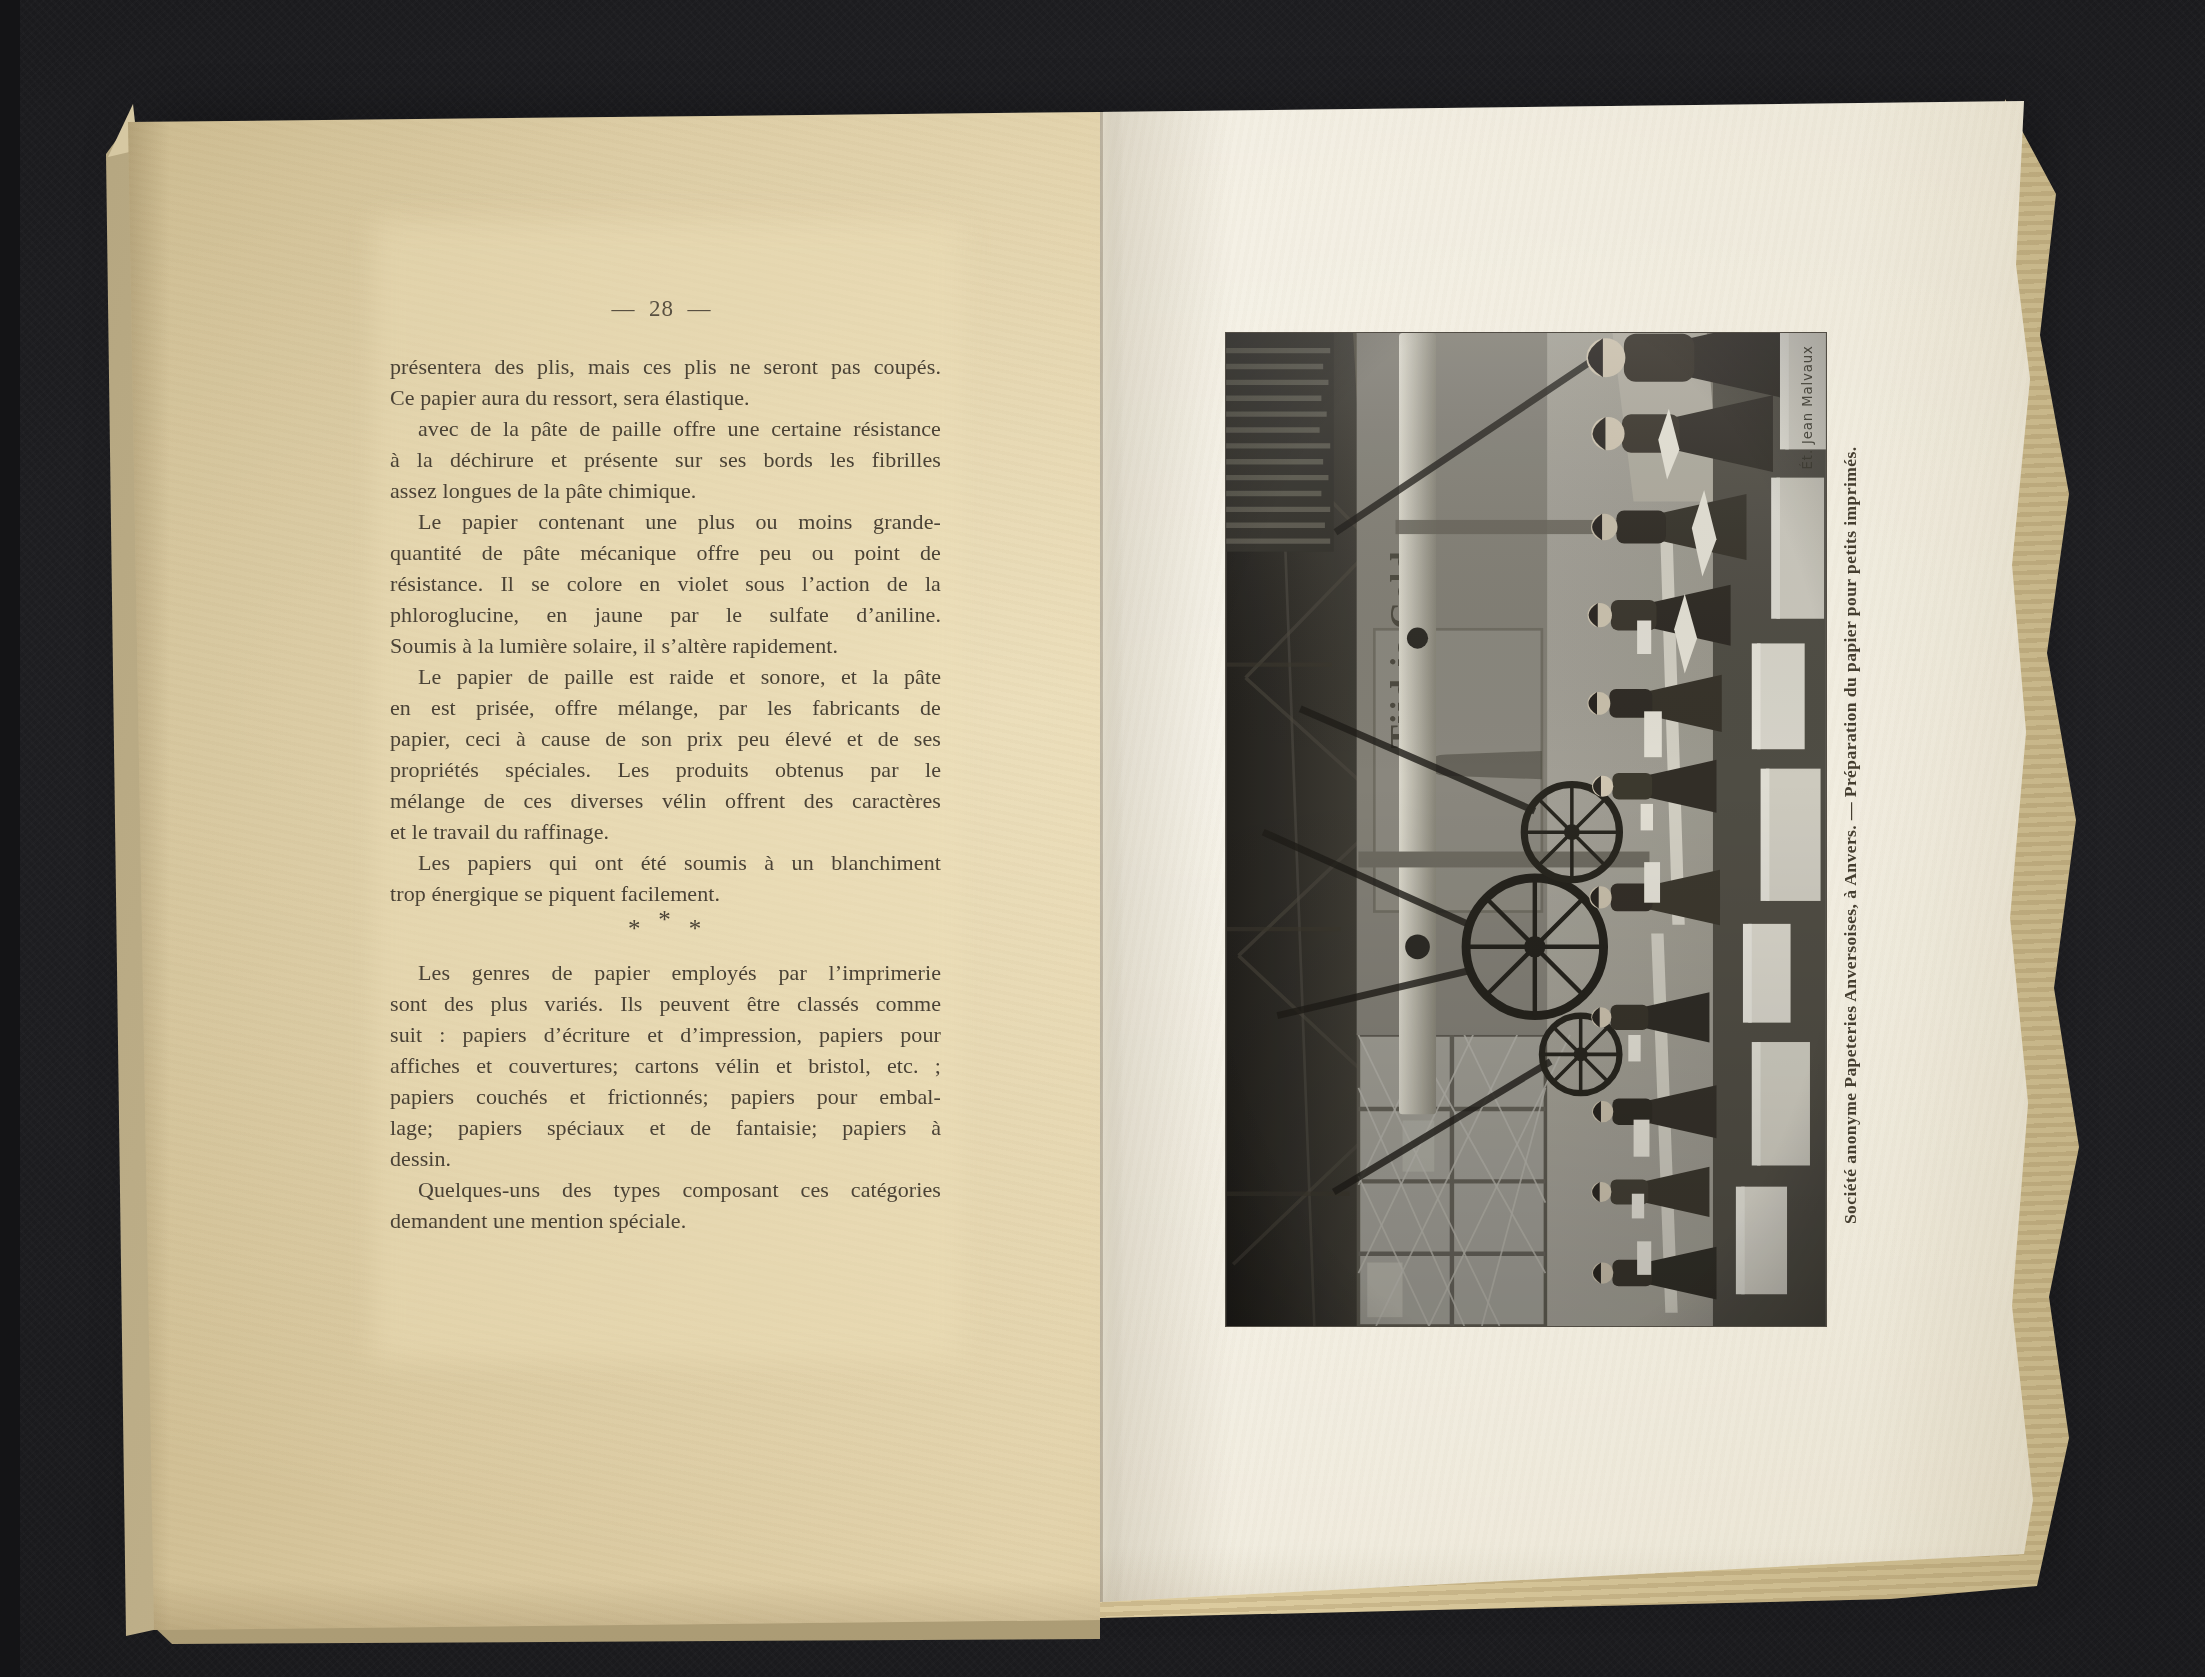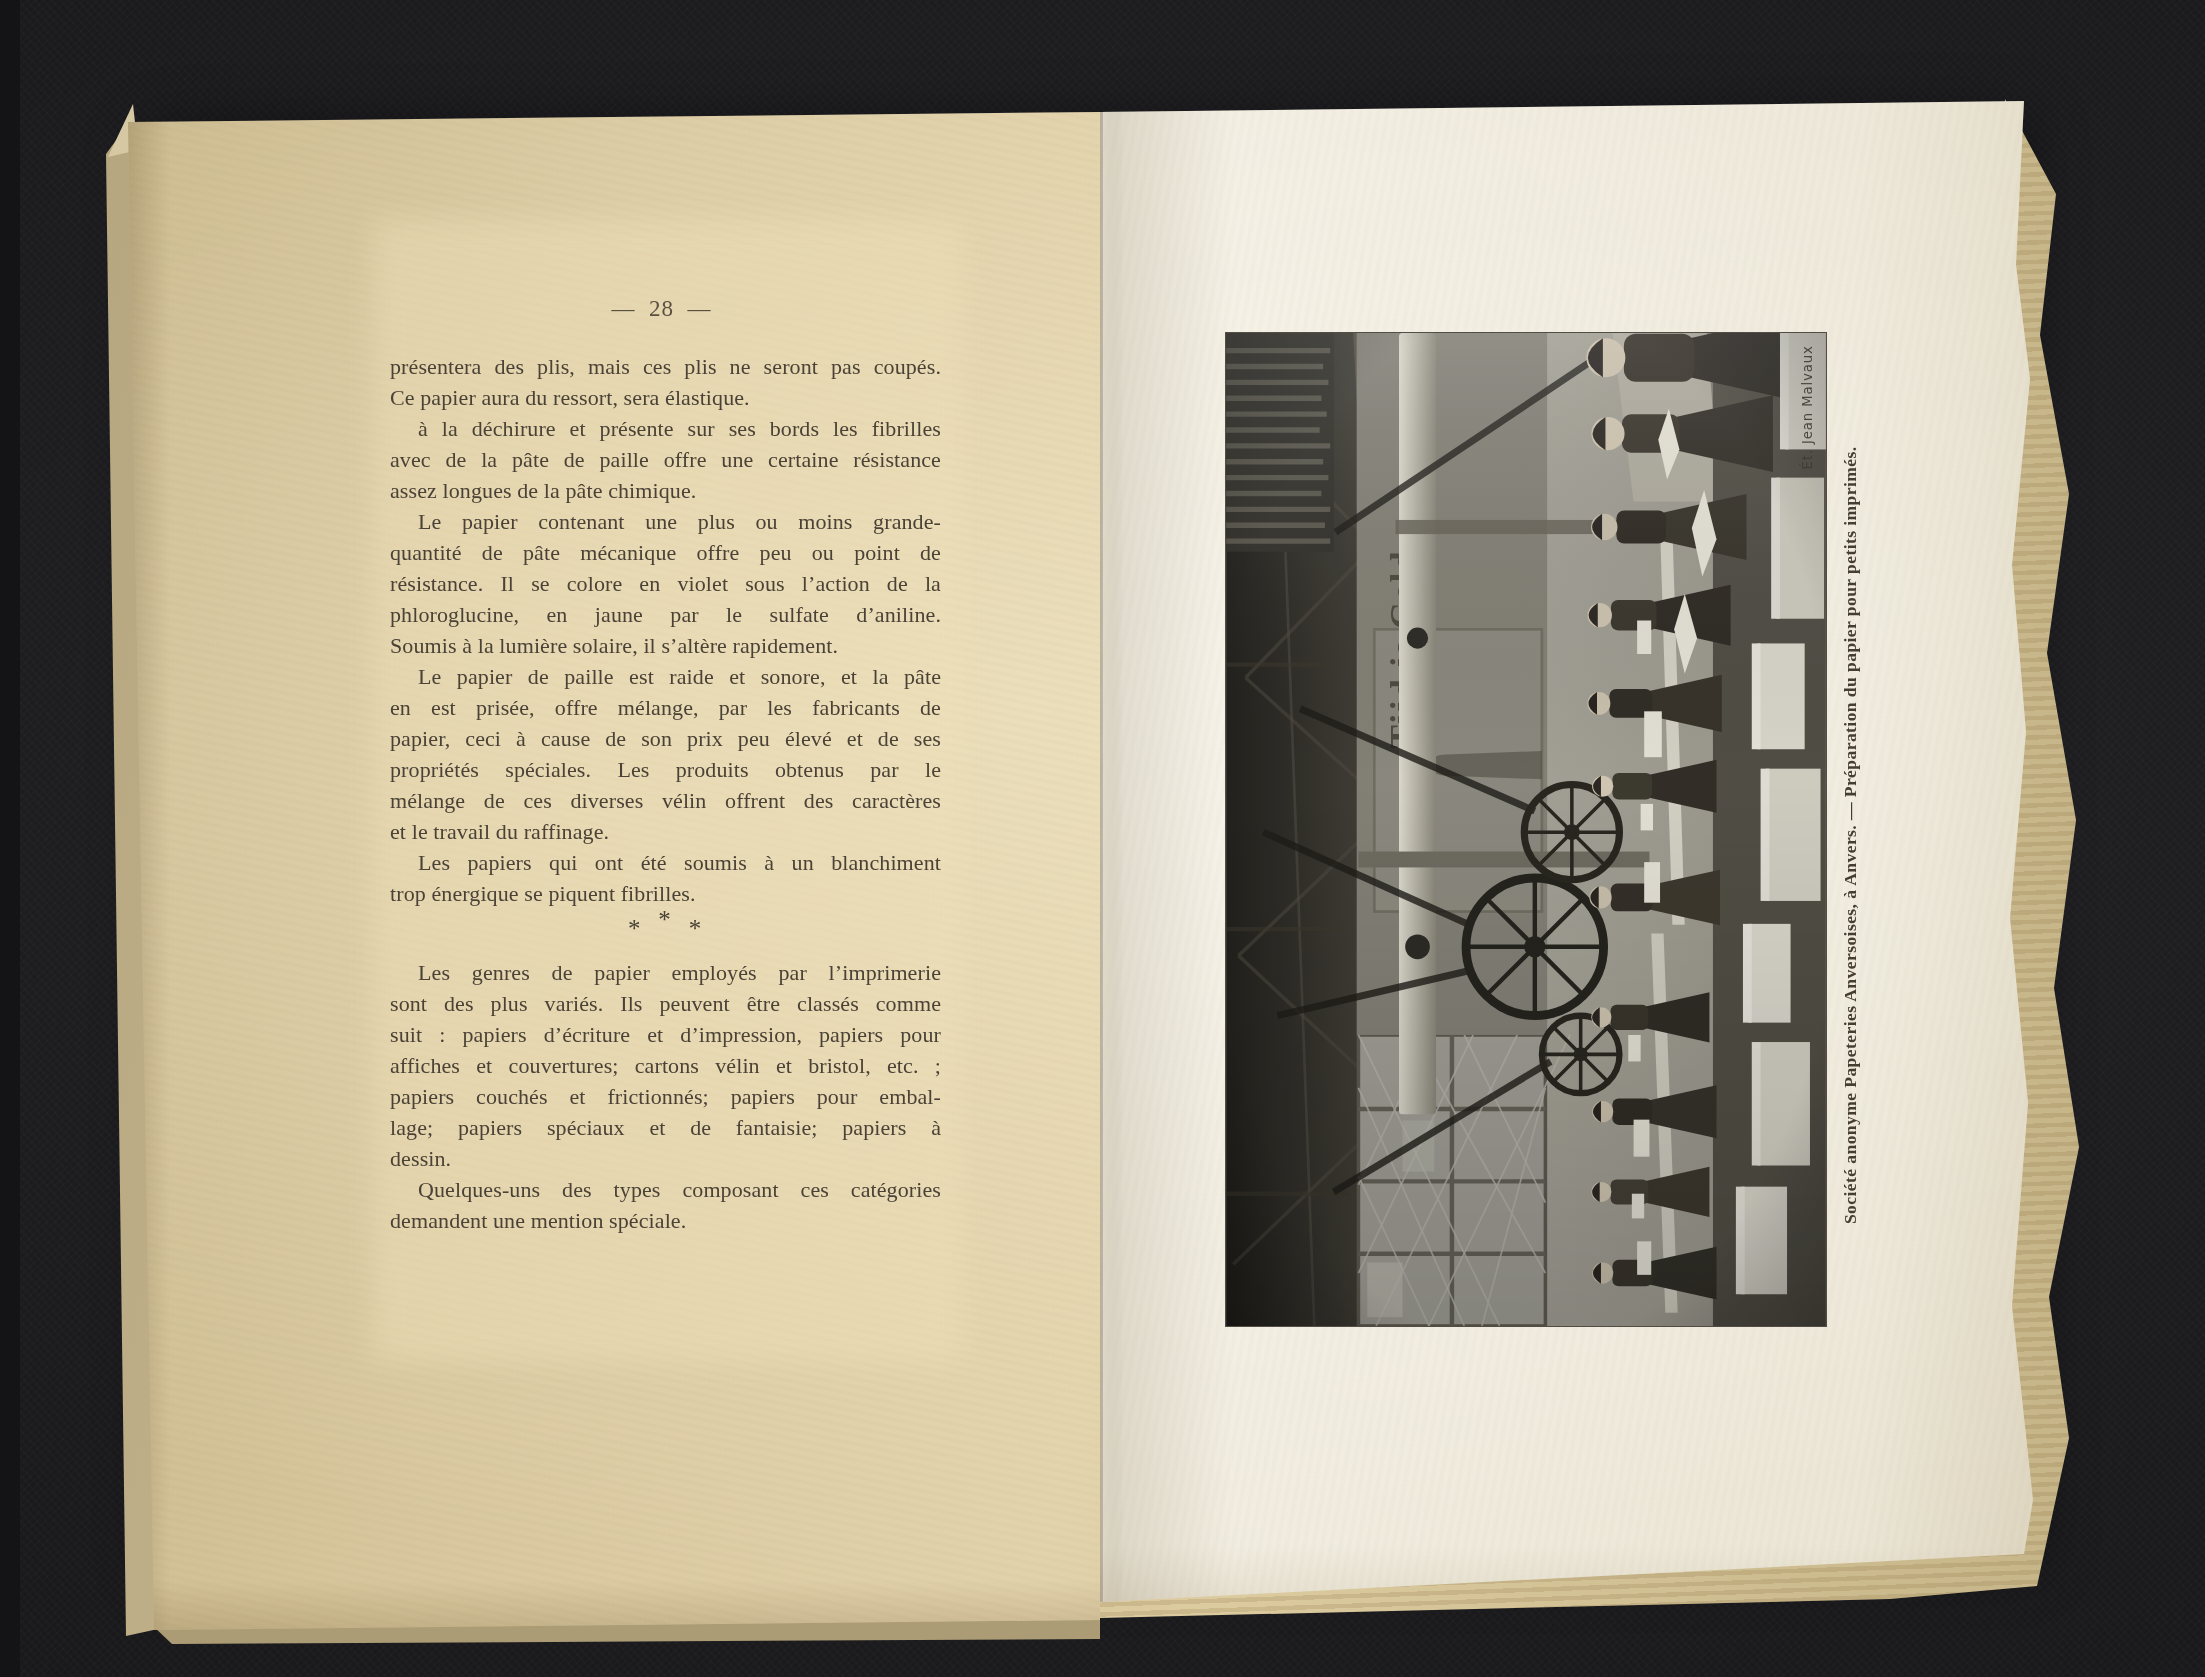--- a/index.html
+++ b/index.html
@@ -96,42 +96,42 @@
     <div class="shade bottom-left-shade"></div>
     <div class="shade gutter-left"></div>
     <div class="pageno">— 28 —</div>
     <div class="textblock">
       <div>
           <div class="para">
             <div class="line">présentera des plis, mais ces plis ne seront pas coupés.</div>
             <div class="line last">Ce papier aura du ressort, sera élastique.</div>
           </div>
           <div class="para indent">
+            <div class="line">avec de la pâte de paille offre une certaine résistance</div>
             <div class="line">à la déchirure et présente sur ses bords les fibrilles</div>
-            <div class="line">avec de la pâte de paille offre une certaine résistance</div>
             <div class="line last">assez longues de la pâte chimique.</div>
           </div>
           <div class="para indent">
             <div class="line">Le papier contenant une plus ou moins grande-</div>
             <div class="line">quantité de pâte mécanique offre peu ou point de</div>
             <div class="line">résistance. Il se colore en violet sous l’action de la</div>
             <div class="line">phloroglucine, en jaune par le sulfate d’aniline.</div>
             <div class="line last">Soumis à la lumière solaire, il s’altère rapidement.</div>
           </div>
           <div class="para indent">
             <div class="line">Le papier de paille est raide et sonore, et la pâte</div>
             <div class="line">en est prisée, offre mélange, par les fabricants de</div>
             <div class="line">papier, ceci à cause de son prix peu élevé et de ses</div>
             <div class="line">propriétés spéciales. Les produits obtenus par le</div>
             <div class="line">mélange de ces diverses vélin offrent des caractères</div>
             <div class="line last">et le travail du raffinage.</div>
           </div>
           <div class="para indent">
             <div class="line">Les papiers qui ont été soumis à un blanchiment</div>
-            <div class="line last">trop énergique se piquent fibrilles.</div>
+            <div class="line last">trop énergique se piquent facilement.</div>
           </div>
         </div>
       <div class="sep">
         <span class="star">*</span><span class="star mid">*</span><span class="star">*</span>
       </div>
       <div>
           <div class="para indent">
             <div class="line">Les genres de papier employés par l’imprimerie</div>
             <div class="line">sont des plus variés. Ils peuvent être classés comme</div>
             <div class="line">suit : papiers d’écriture et d’impression, papiers pour</div>

